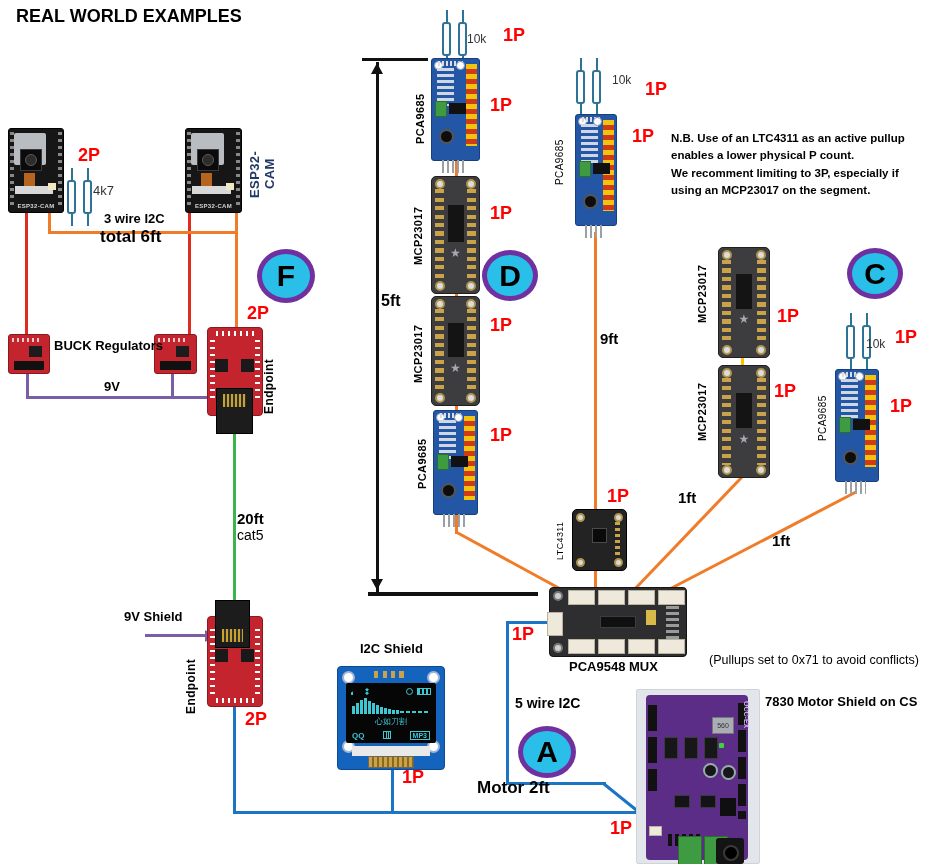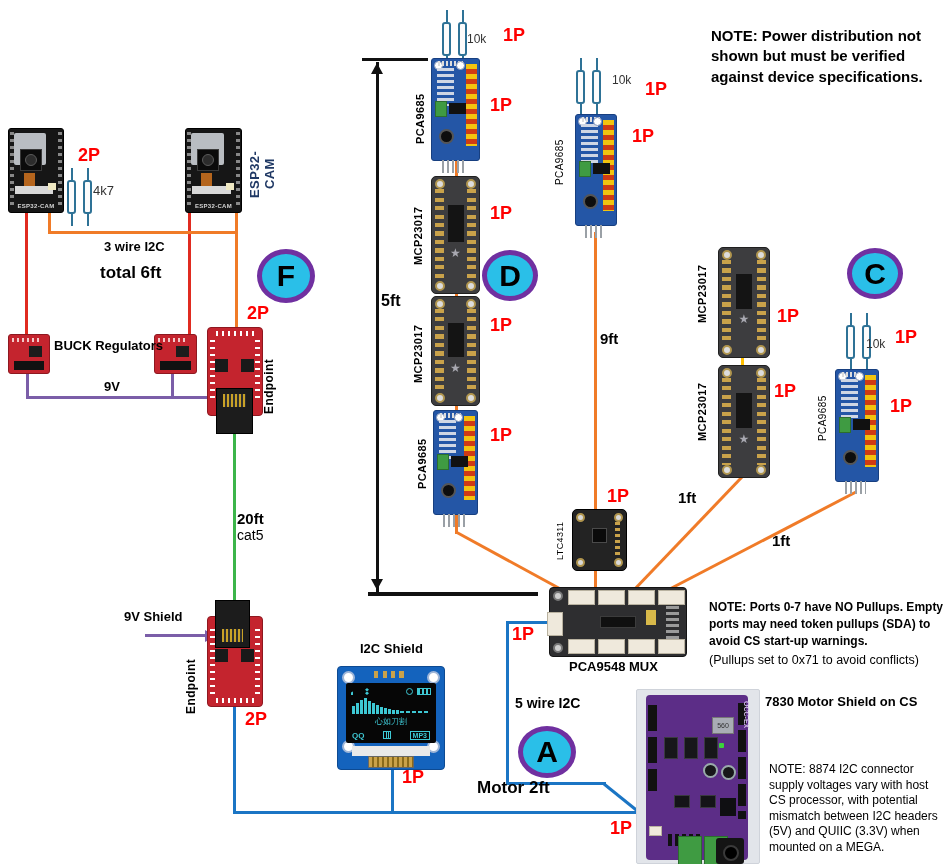--- a/index.html
+++ b/index.html
@@ -132,20 +132,21 @@
   .shield8874 .jack{position:absolute;right:4px;bottom:-4px;width:28px;height:26px;background:#141414;border-radius:3px;}
   .shield8874 .jack::after{content:"";position:absolute;left:7px;top:7px;width:12px;height:12px;border-radius:50%;background:#000;border:2px solid #3a3a3a;}
   .shield8874 .led{position:absolute;right:24px;top:48px;width:5px;height:5px;background:#3bd43b;border-radius:1px;}
   .shield8874 .silk{position:absolute;right:-2px;top:6px;color:#cdb7e3;font-size:7px;font-weight:bold;writing-mode:vertical-rl;}
 </style>
 </head>
 <body>
 
 <div class="canvas">
 
+  <div class="lbl b" style="left:16px;top:6px;font-size:18px;">REAL WORLD EXAMPLES</div>
 
   <div class="w c-red" style="left:25px;top:212px;width:3px;height:123px;"></div>
   <div class="w c-red" style="left:188px;top:212px;width:3px;height:122px;"></div>
   <div class="w c-org" style="left:48px;top:212px;width:3px;height:22px;"></div>
   <div class="w c-org" style="left:48px;top:231px;width:190px;height:3px;"></div>
   <div class="w c-org" style="left:235px;top:212px;width:3px;height:116px;"></div>
   <div class="w c-pur" style="left:26px;top:374px;width:3px;height:25px;"></div>
   <div class="w c-pur" style="left:171px;top:374px;width:3px;height:25px;"></div>
   <div class="w c-pur" style="left:26px;top:396px;width:185px;height:3px;"></div>
   <div class="w c-grn" style="left:233px;top:433px;width:3px;height:168px;"></div>
@@ -447,22 +448,22 @@
   <div class="badge" style="left:610px;top:819px;">1P</div>
   <div class="badge" style="left:777px;top:307px;">1P</div>
   <div class="badge" style="left:774px;top:382px;">1P</div>
   <div class="badge" style="left:895px;top:328px;">1P</div>
   <div class="badge" style="left:890px;top:397px;">1P</div>
 
   <div class="lbl" style="left:93px;top:183px;font-size:13px;color:#333;">4k7</div>
   <div class="lbl" style="left:467px;top:32px;font-size:12px;color:#333;">10k</div>
   <div class="lbl" style="left:612px;top:73px;font-size:12px;color:#333;">10k</div>
   <div class="lbl" style="left:866px;top:337px;font-size:12px;color:#333;">10k</div>
-  <div class="lbl b" style="left:104px;top:211px;font-size:13px;margin-top:28px;">3 wire I2C</div>
-  <div class="lbl b" style="left:100px;top:227px;font-size:17px;margin-top:36px;">total 6ft</div>
+  <div class="lbl b" style="left:104px;top:211px;font-size:13px;">3 wire I2C</div>
+  <div class="lbl b" style="left:100px;top:227px;font-size:17px;">total 6ft</div>
   <div class="lbl b" style="left:54px;top:338px;font-size:13px;">BUCK Regulators</div>
   <div class="lbl b" style="left:104px;top:379px;font-size:13px;">9V</div>
   <div class="lbl b" style="left:237px;top:510px;font-size:15px;">20ft</div>
   <div class="lbl" style="left:237px;top:527px;font-size:14px;">cat5</div>
   <div class="lbl b" style="left:124px;top:609px;font-size:13px;">9V Shield</div>
   <div class="lbl b" style="left:381px;top:292px;font-size:16px;">5ft</div>
   <div class="lbl b" style="left:600px;top:330px;font-size:15px;">9ft</div>
   <div class="lbl b" style="left:678px;top:489px;font-size:15px;">1ft</div>
   <div class="lbl b" style="left:772px;top:532px;font-size:15px;">1ft</div>
   <div class="lbl b" style="left:515px;top:695px;font-size:14px;">5 wire I2C</div>
@@ -475,28 +476,20 @@
   <div class="vlabel" style="left:414px;top:84px;height:70px;">PCA9685</div>
   <div class="vlabel" style="left:412px;top:200px;height:72px;">MCP23017</div>
   <div class="vlabel" style="left:412px;top:318px;height:72px;">MCP23017</div>
   <div class="vlabel" style="left:416px;top:432px;height:64px;">PCA9685</div>
   <div class="vlabel" style="left:554px;top:128px;height:68px;font-weight:normal;font-size:10px;">PCA9685</div>
   <div class="vlabel" style="left:555px;top:512px;height:58px;font-weight:normal;font-size:9px;">LTC4311</div>
   <div class="vlabel" style="left:696px;top:258px;height:72px;">MCP23017</div>
   <div class="vlabel" style="left:696px;top:376px;height:72px;">MCP23017</div>
   <div class="vlabel" style="left:817px;top:386px;height:64px;font-weight:normal;font-size:10px;">PCA9685</div>
 
-  <div class="lbl b pre" style="left:711px;top:26px;width:218px;font-size:15px;line-height:1.35;">NOTE: Power distribution not
-shown but must be verified
-against device specifications.</div>
-  <div class="lbl b pre" style="left:709px;top:599px;width:235px;font-size:12px;line-height:1.4;">NOTE: Ports 0-7 have NO Pullups. Empty
-ports may need token pullups (SDA) to
-avoid CS start-up warnings.</div>
+  <div class="lbl b pre" style="left:671px;top:130px;width:250px;font-size:11.5px;line-height:1.5;">N.B.  Use of an LTC4311 as an active pullup
+enables a lower physical P count.
+We recomment limiting to 3P, especially if
+using an MCP23017 on the segment.</div>
   <div class="lbl" style="left:709px;top:653px;font-size:12.5px;">(Pullups set to 0x71 to avoid conflicts)</div>
   <div class="lbl b" style="left:765px;top:694px;font-size:13px;">7830 Motor Shield on CS</div>
-  <div class="lbl pre" style="left:769px;top:762px;width:172px;font-size:12px;line-height:1.3;">NOTE:  8874 I2C connector
-supply voltages vary with host
-CS processor, with potential
-mismatch between I2C headers
-(5V) and QUIIC (3.3V) when
-mounted on a MEGA.</div>
 
 </div>
 
 </body></html>

